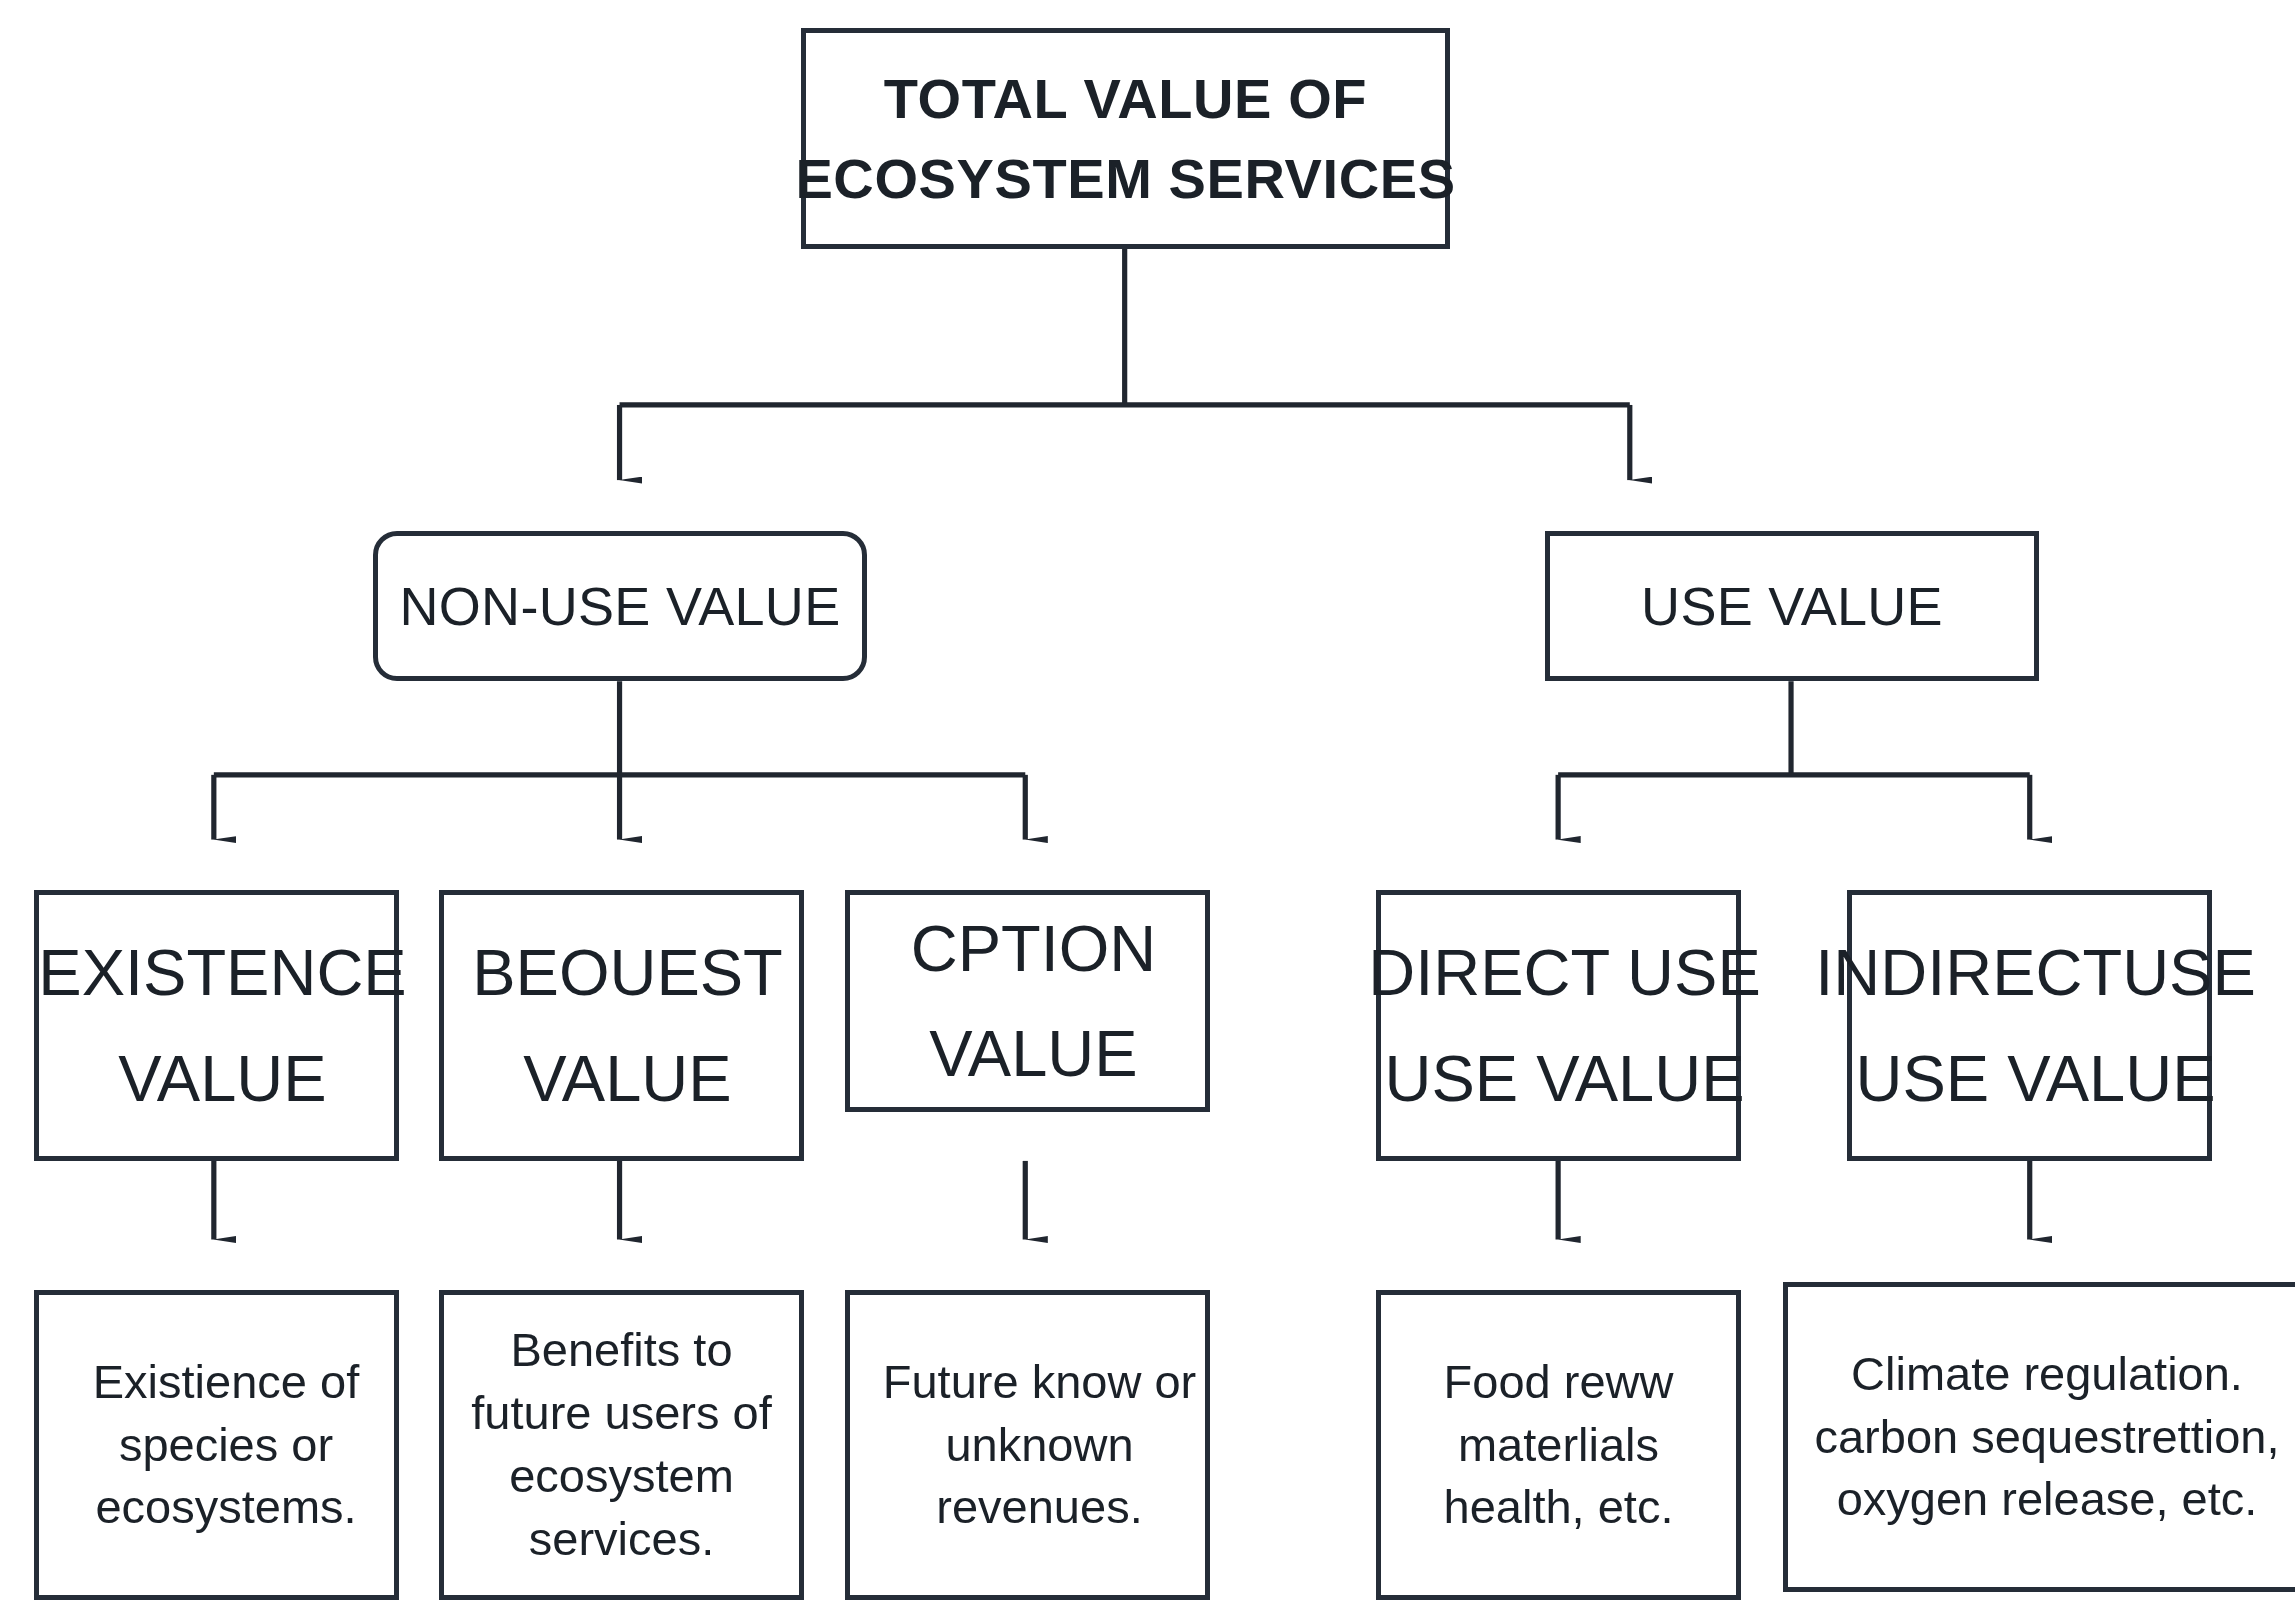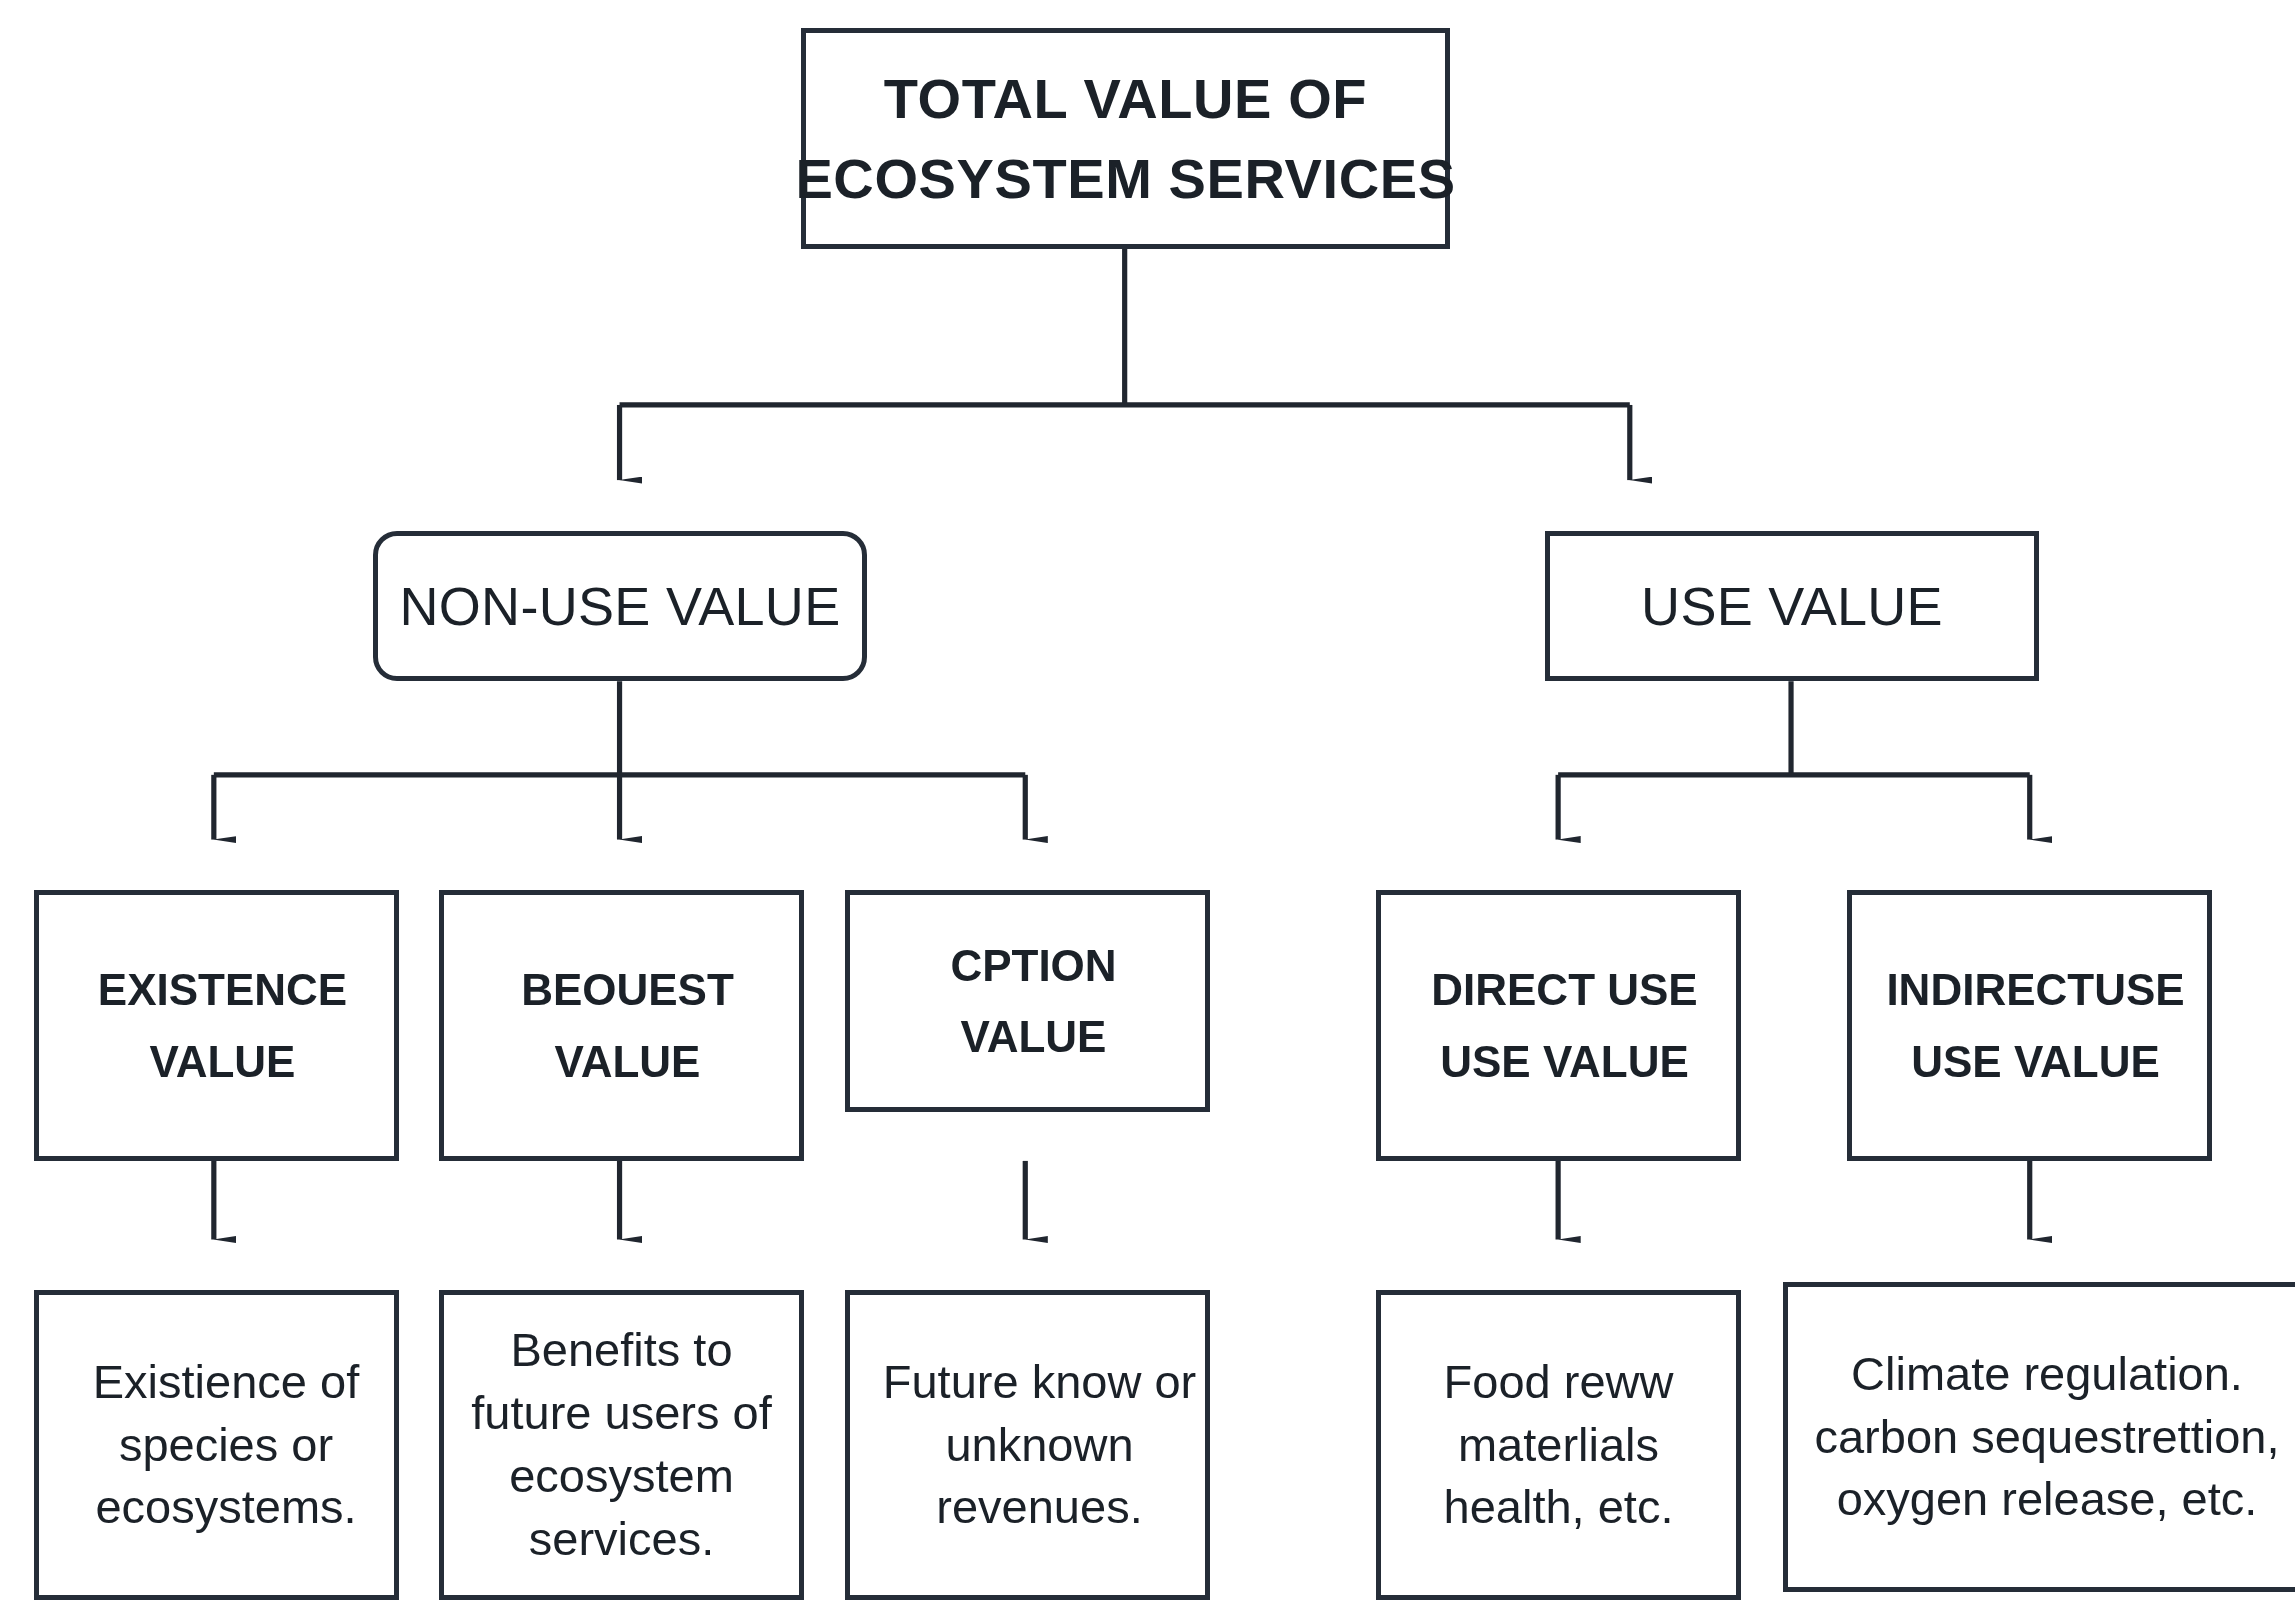--- a/index.html
+++ b/index.html
@@ -66,22 +66,22 @@
     border-radius: 24px;
   }
   #node-use {
     left: 1545px;
     top: 531px;
     width: 494px;
     height: 150px;
   }
   
   .level3 {
-    font-size: 44px;
-    font-weight: bold;
+    font-size: 65px;
+    font-weight: normal;
     line-height: 1.62;
     padding-left: 12px;
   }
   #node-existence   { left: 34px;   top: 890px; width: 365px; height: 271px; }
   #node-bequest     { left: 439px;  top: 890px; width: 365px; height: 271px; }
   #node-option      { left: 845px; top: 890px; width: 365px; height: 222px; }
   #node-directuse   { left: 1376px; top: 890px; width: 365px; height: 271px; }
   #node-indirectuse { left: 1847px; top: 890px; width: 365px; height: 271px; }
   
   .level4 {

